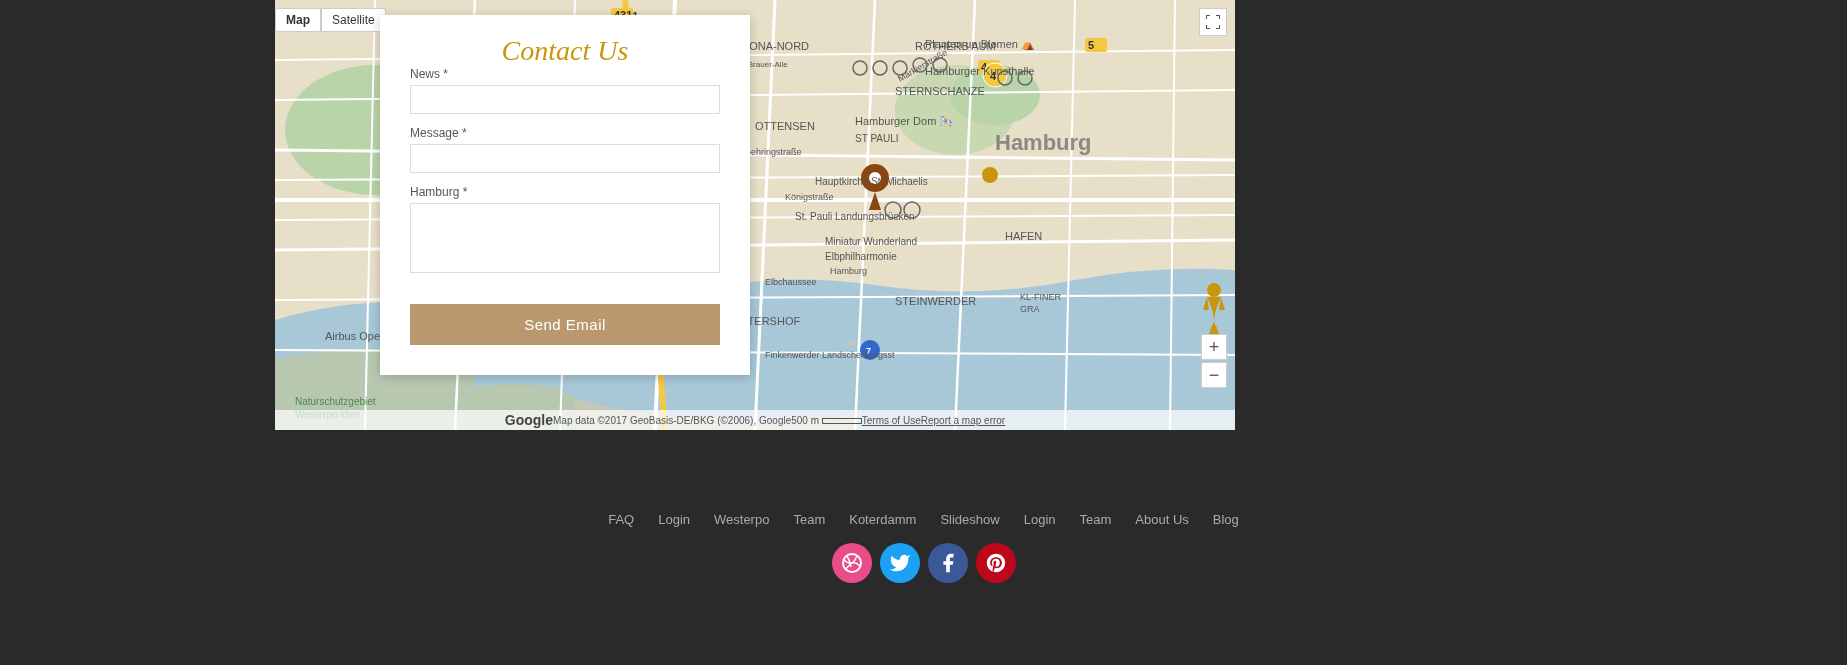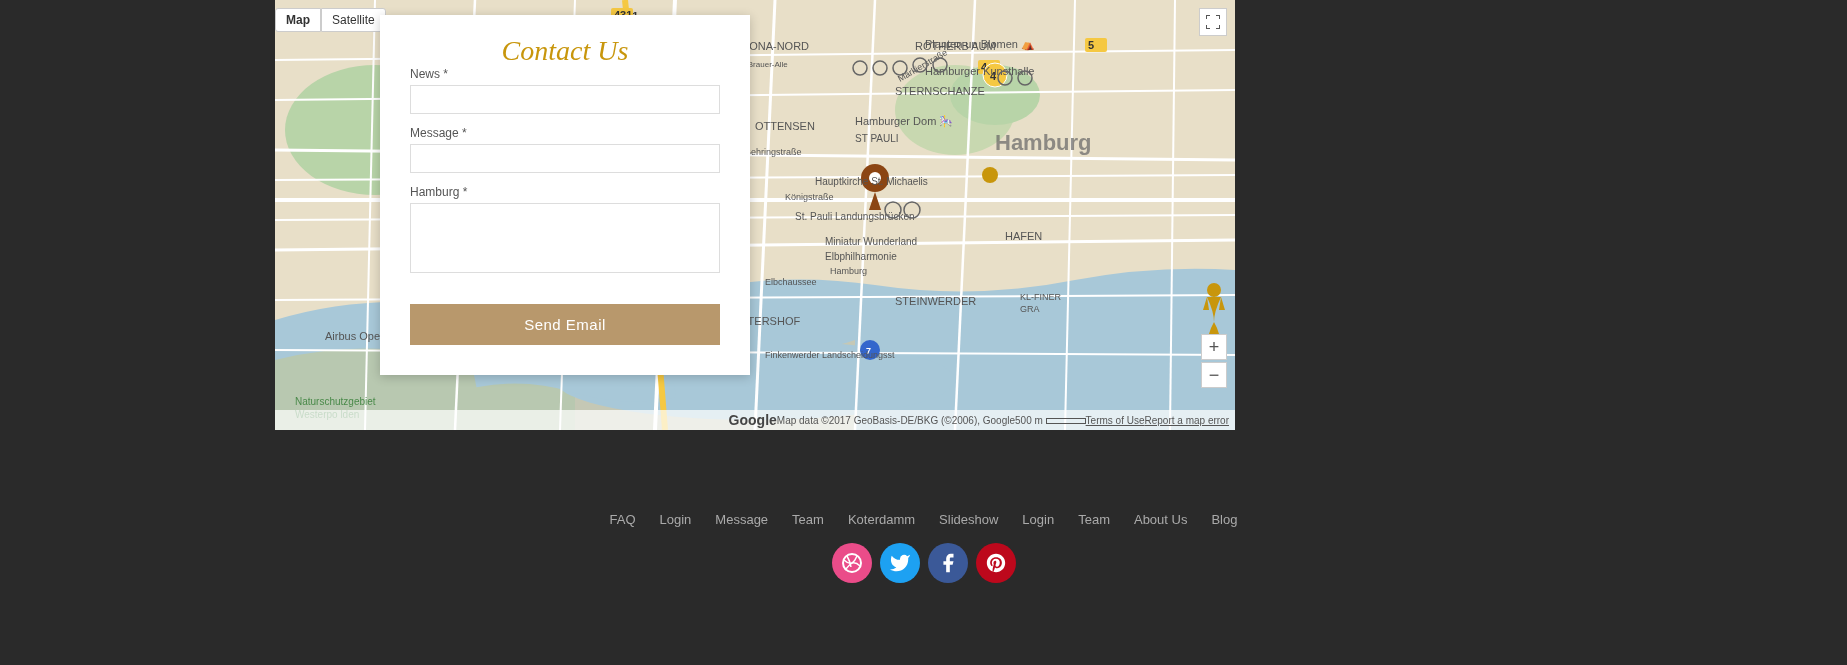--- a/index.html
+++ b/index.html
@@ -109,21 +109,21 @@
     .map-attribution {
       position: absolute;
       bottom: 0;
       left: 0;
       right: 0;
       background: rgba(255,255,255,0.7);
       padding: 2px 6px;
       font-size: 10px;
       color: #555;
       display: flex;
-      justify-content: flex-end;
+      justify-content: center;
       align-items: center;
     }
 
     
     .contact-form-overlay {
       position: absolute;
       top: 15px;
       left: 380px;
       width: 370px;
       background: white;
@@ -445,21 +445,21 @@
     </div>
   </div>
 
   <button class="send-btn">Send Email</button>
 </div>
 
 <div class="footer">
   <nav class="footer-nav">
     <a href="#">FAQ</a>
     <a href="#">Login</a>
-    <a href="#">Message</a>
+    <a href="#">Westerpo</a>
     <a href="#">Team</a>
     <a href="#">Koterdamm</a>
     <a href="#">Slideshow</a>
     <a href="#">Login</a>
     <a href="#">Team</a>
     <a href="#">About Us</a>
     <a href="#">Blog</a>
   </nav>
 
   <div class="footer-social">

